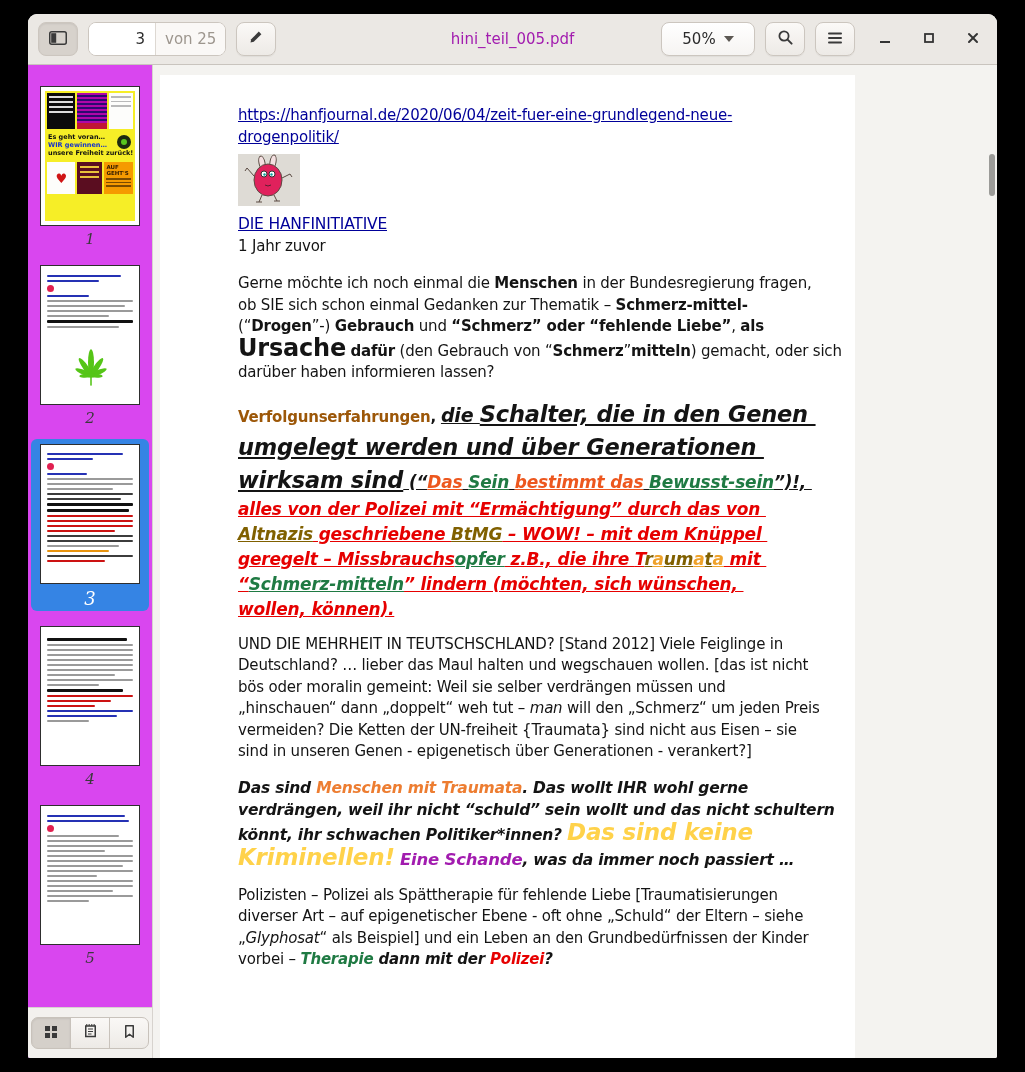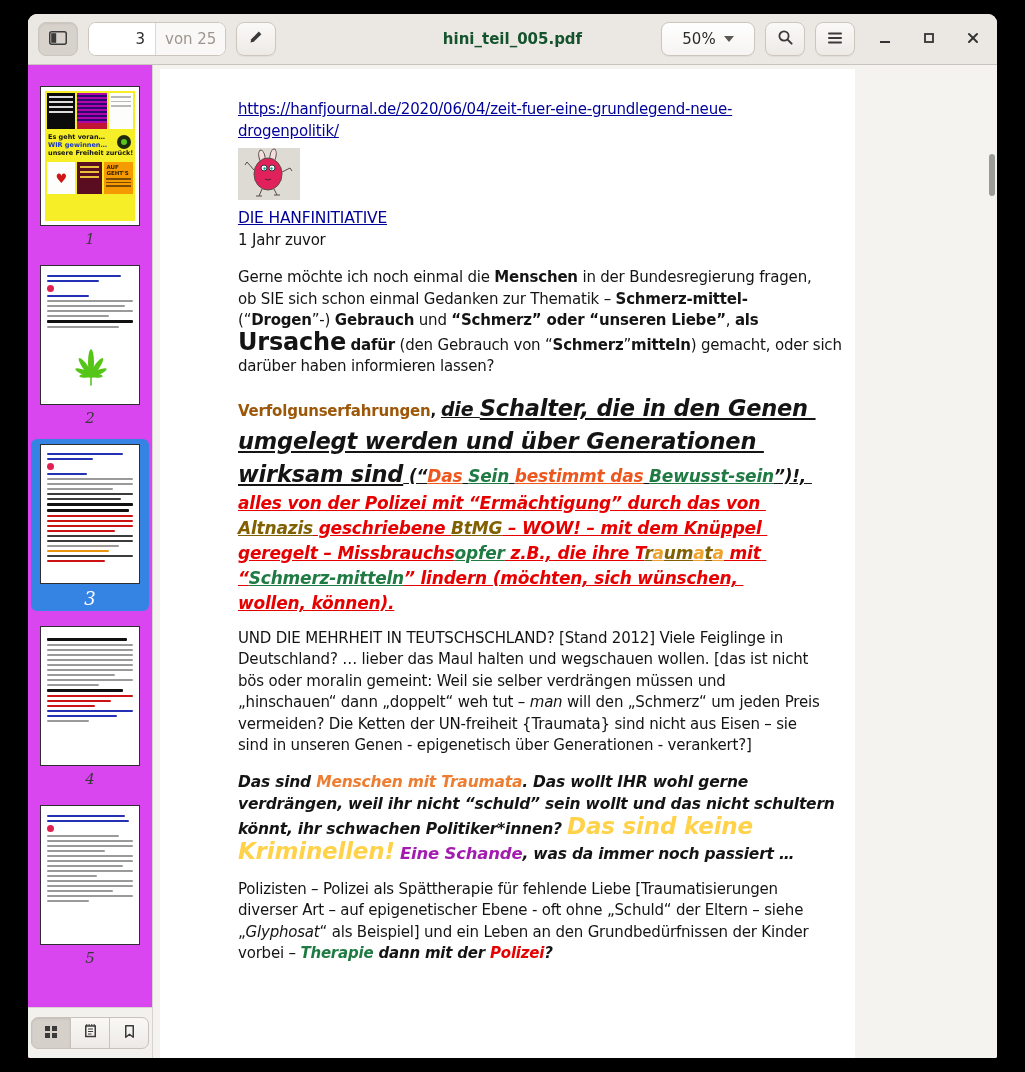--- a/index.html
+++ b/index.html
@@ -16,22 +16,22 @@
        border:1px solid #ccc6bf;box-shadow:0 1px 1px rgba(0,0,0,.05);
        display:flex;align-items:center;justify-content:center;box-sizing:border-box;}
   .btn.sq{width:40px;}
   .btn.pressed{background:#d7d2cc;box-shadow:inset 0 1px 2px rgba(0,0,0,.08);}
   .page-group{display:flex;height:34px;border:1px solid #ccc6bf;border-radius:8px;
               overflow:hidden;background:#fff;box-sizing:border-box;}
   .page-cur{width:56px;display:flex;align-items:center;justify-content:flex-end;
             padding-right:10px;font-size:15px;color:#2c2c2c;background:#fff;}
   .page-total{width:60px;display:flex;align-items:center;padding-left:9px;font-size:15px;
               color:#9d968e;background:#faf8f6;border-left:1px solid #ddd8d2;}
-  .win-title{position:absolute;left:50%;transform:translateX(-50%);font-weight:bold;
-             font-size:15px;color:#14532d;white-space:nowrap;}
+  .win-title{position:absolute;left:50%;transform:translateX(-50%);font-weight:normal;
+             font-size:15px;color:#a21caf;white-space:nowrap;}
   .zoom-btn{width:94px;background:linear-gradient(#fff,#f6f4f2);gap:8px;}
   .zoom-label{font-size:15px;color:#2c2c2c;}
   .caret{width:0;height:0;border-left:5px solid transparent;border-right:5px solid transparent;
          border-top:6px solid #5c5853;}
   .winctl{width:28px;height:28px;display:flex;align-items:center;justify-content:center;margin-left:6px;}
   
   .content{flex:1;display:flex;min-height:0;}
   .sidebar{width:125px;flex:none;background:#d946ef;border-right:1px solid #d7d3ce;
            display:flex;flex-direction:column;box-sizing:border-box;}
   .thumbs{flex:1;overflow:hidden;padding-top:16px;display:flex;flex-direction:column;align-items:center;}
@@ -72,21 +72,21 @@
   .p-bot{display:flex;gap:2px;margin-top:3px;}
   .p-heart{width:30px;height:32px;background:#fdfdfb;display:flex;align-items:center;justify-content:center;
            color:#d01515;font-size:13px;}
   .p-dark{width:26px;height:32px;background:#5a0d20;padding:4px 3px;box-sizing:border-box;}
   .p-dark div{height:2px;background:#e8c13a;margin-bottom:3px;}
   .p-orange{width:30px;height:32px;background:#f59a00;padding:2px;box-sizing:border-box;}
   .p-orange .t{font-size:5.5px;font-weight:bold;color:#3a2000;line-height:6px;}
   .p-orange div.l{height:1.5px;background:#7a4a00;margin-top:2px;}
   
   .main{flex:1;position:relative;background:#f4f3f0;overflow:hidden;}
-  .page{position:absolute;left:7px;top:4px;width:695px;height:100%;background:#fff;}
+  .page{position:absolute;left:7px;top:10px;width:695px;height:100%;background:#fff;}
   .doc{padding:30px 0 0 78px;width:660px;color:#141414;font-size:15px;line-height:21.5px;
        letter-spacing:-0.2px;}
   .doc p{margin:0 0 14px;white-space:pre-wrap;}
   .a-link{color:#000099;text-decoration:underline;cursor:pointer;}
   .p-url{margin-bottom:6px !important;}
   .p-site{margin-bottom:0 !important;font-size:15.5px;}
   .p-ago{margin-bottom:16px !important;}
   .creature{width:62px;height:52px;background:#dedbd5;margin:2px 0 8px;}
   .rich-big{font-size:17px;line-height:1.47;margin-bottom:12px !important;}
   .bi-para{font-weight:bold;font-style:italic;font-size:15.5px;line-height:22px;}
@@ -392,21 +392,21 @@
                 <circle cx="33.5" cy="20.5" r="1.2" fill="#0aa0a0"></circle>
               <path d="M27 31q3 2 6 0" fill="none" stroke="#5a2030" stroke-width="1"></path>
             </svg>
           </div>
 
           <p class="p-site"><span class="a-link">DIE HANFINITIATIVE</span></p>
           <p class="p-ago">1 Jahr zuvor</p>
 
           <p><span>Gerne möchte ich noch einmal die </span><span class="b">Menschen</span><span> in der Bundesregierung fragen,
 ob SIE sich schon einmal Gedanken zur Thematik – </span><span class="b">Schmerz-mittel-</span><span>
-(“</span><span class="b">Drogen</span><span>”-) </span><span class="b">Gebrauch</span><span> und </span><span class="b">“Schmerz” oder “unseren Liebe”</span><span>, </span><span class="b">als</span><span>
+(“</span><span class="b">Drogen</span><span>”-) </span><span class="b">Gebrauch</span><span> und </span><span class="b">“Schmerz” oder “fehlende Liebe”</span><span>, </span><span class="b">als</span><span>
 </span><span class="b xl">Ursache</span><span> </span><span class="b">dafür</span><span> (den Gebrauch von “</span><span class="b">Schmerz</span><span>”</span><span class="b">mitteln</span><span>) gemacht, oder sich
 darüber haben informieren lassen?</span></p>
 
 
           <p class="rich-big"><span class="b brown f15">Verfolgunserfahrungen</span><span class="b f15">, </span><span class="b i u f19">die </span><span class="b i u xxl">Schalter, die in den Genen 
 umgelegt werden und über Generationen 
 wirksam sind</span><span class="b i u"> (“</span><span class="b i u orange2">Das</span><span class="b i u"> </span><span class="b i u green">Sein</span><span class="b i u"> </span><span class="b i u orange2">bestimmt das</span><span class="b i u"> </span><span class="b i u green">Bewusst-sein</span><span class="b i u">”)!, 
 </span><span class="b i u red">alles von der Polizei mit “Ermächtigung” durch das von 
 </span><span class="b i u olive">Altnazis</span><span class="b i u red"> geschriebene </span><span class="b i u olive">BtMG</span><span class="b i u red"> – WOW! – mit dem Knüppel 
 geregelt – Missbrauchs</span><span class="b i u green">opfer</span><span class="b i u red"> z.B., die ihre </span><span class="b i u red">T</span><span class="b i u olive">r</span><span class="b i u amber">a</span><span class="b i u olive">um</span><span class="b i u amber">a</span><span class="b i u olive">t</span><span class="b i u amber">a</span><span class="b i u red"> mit 

